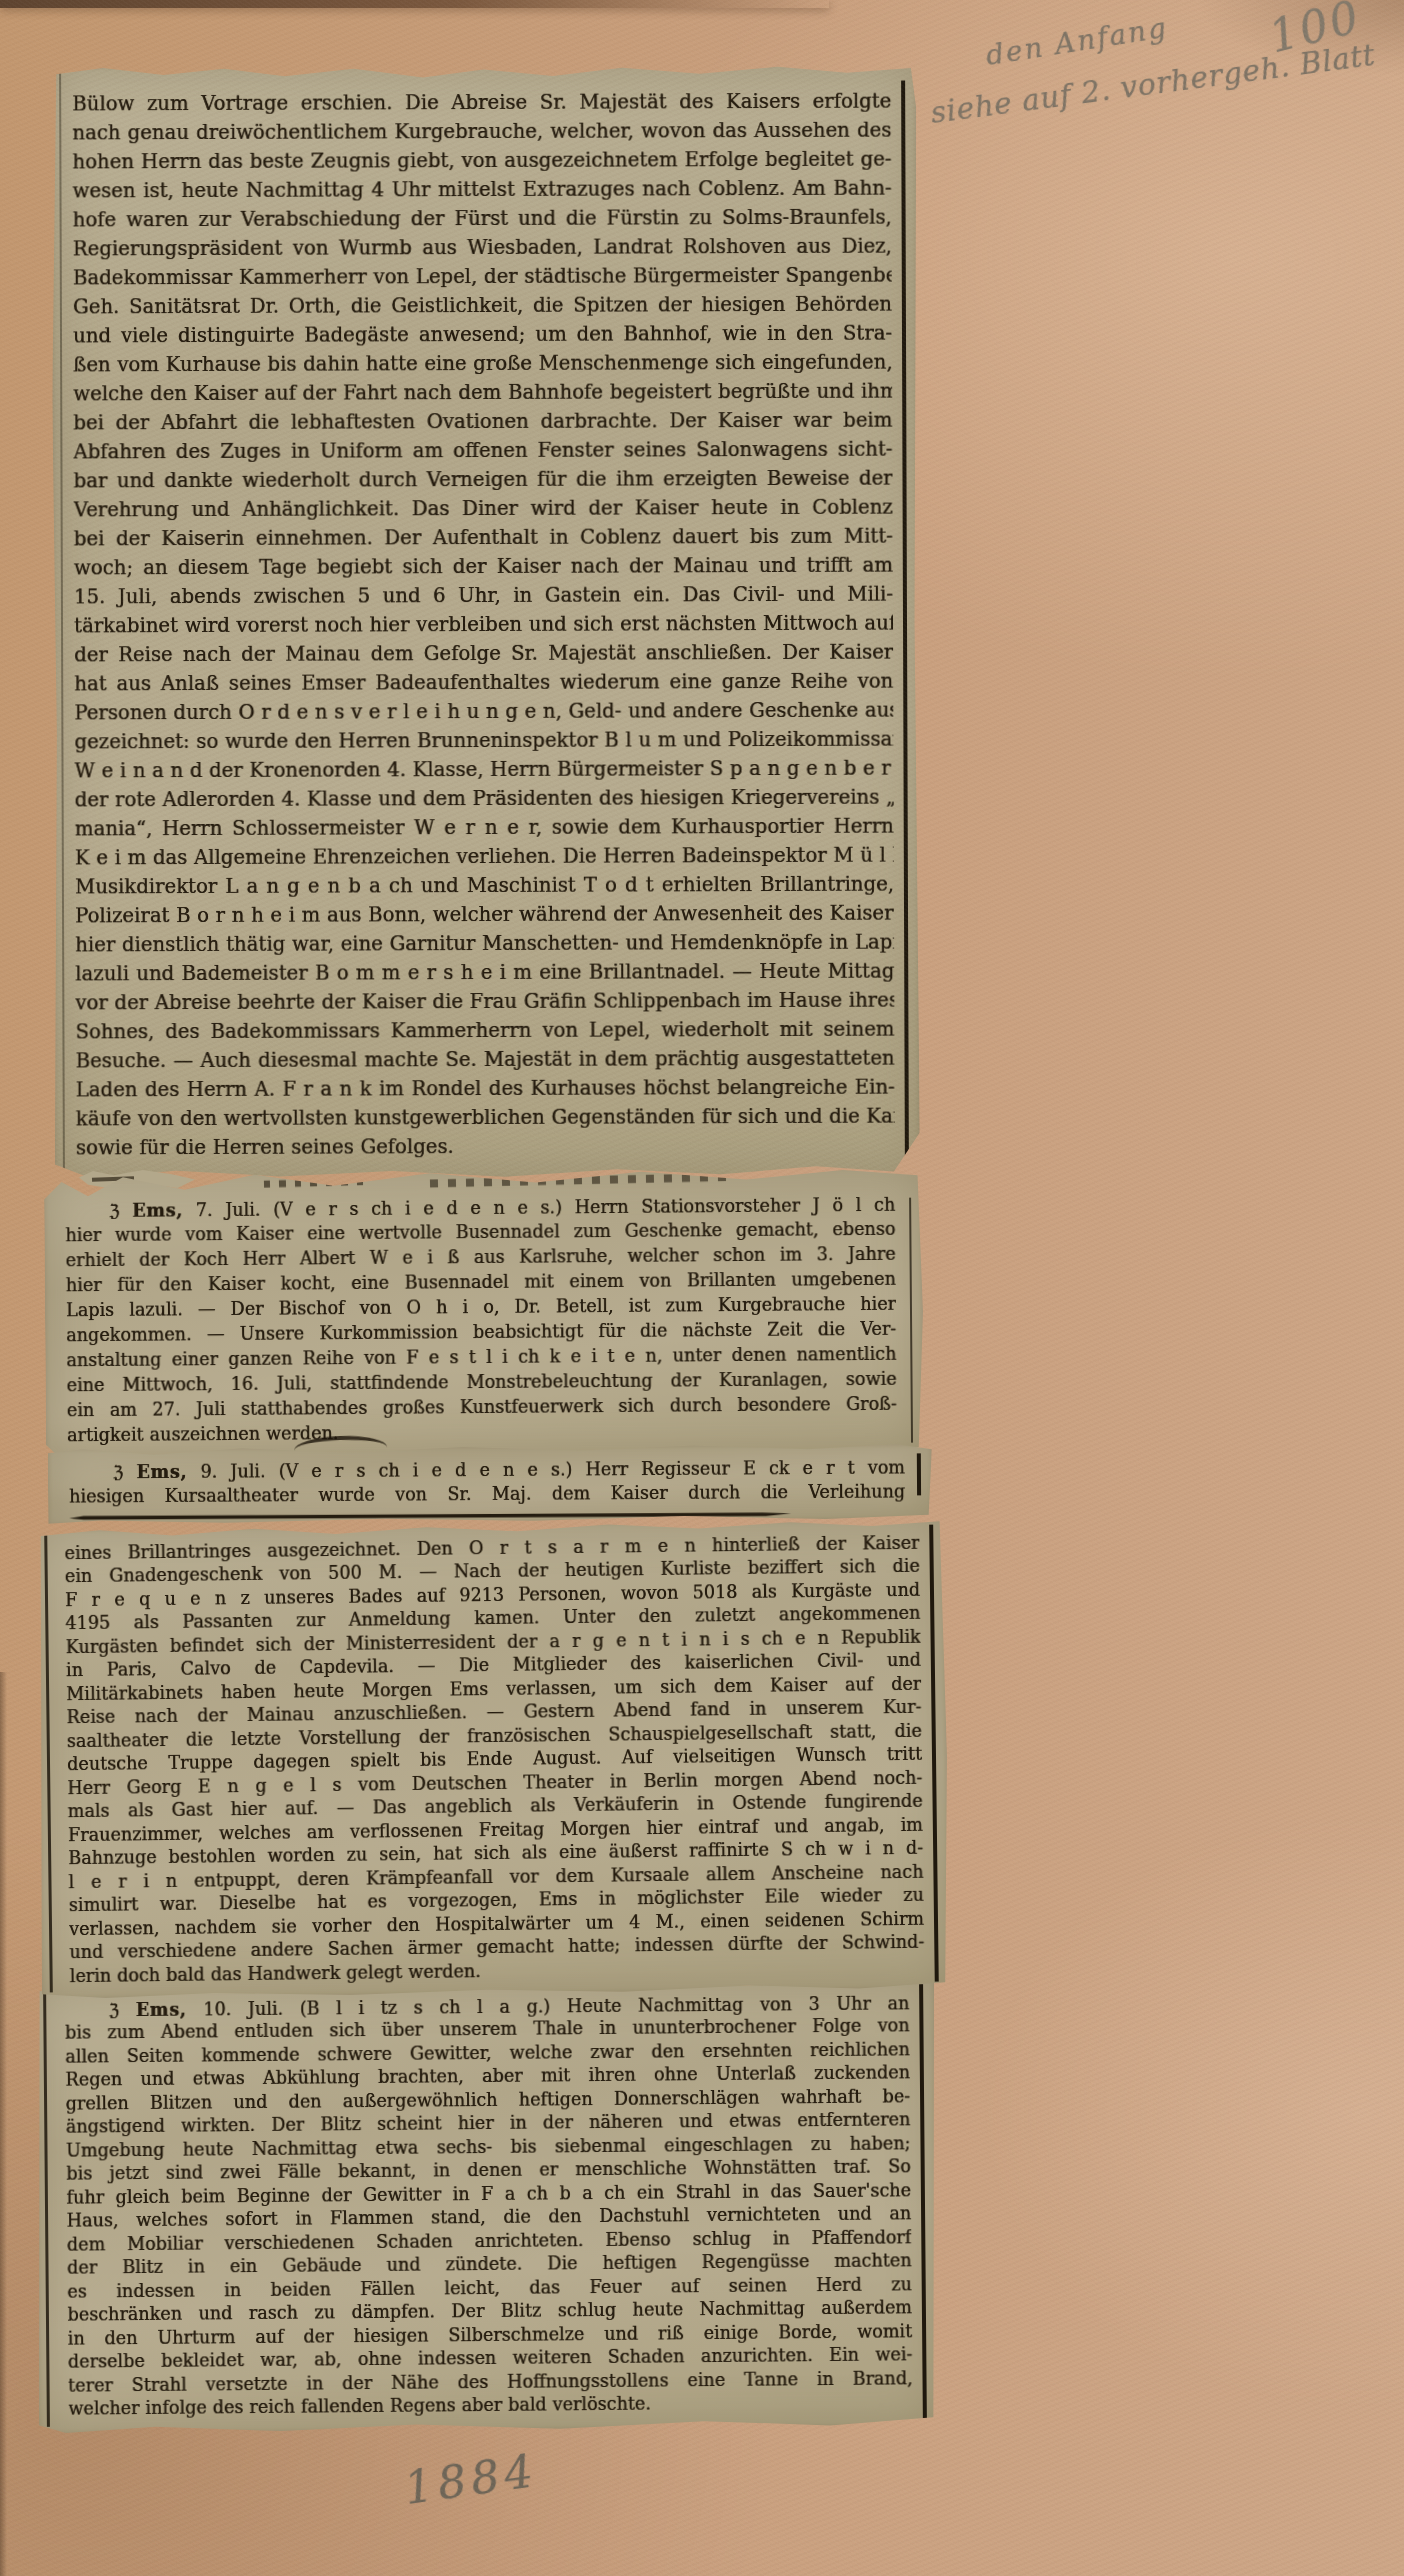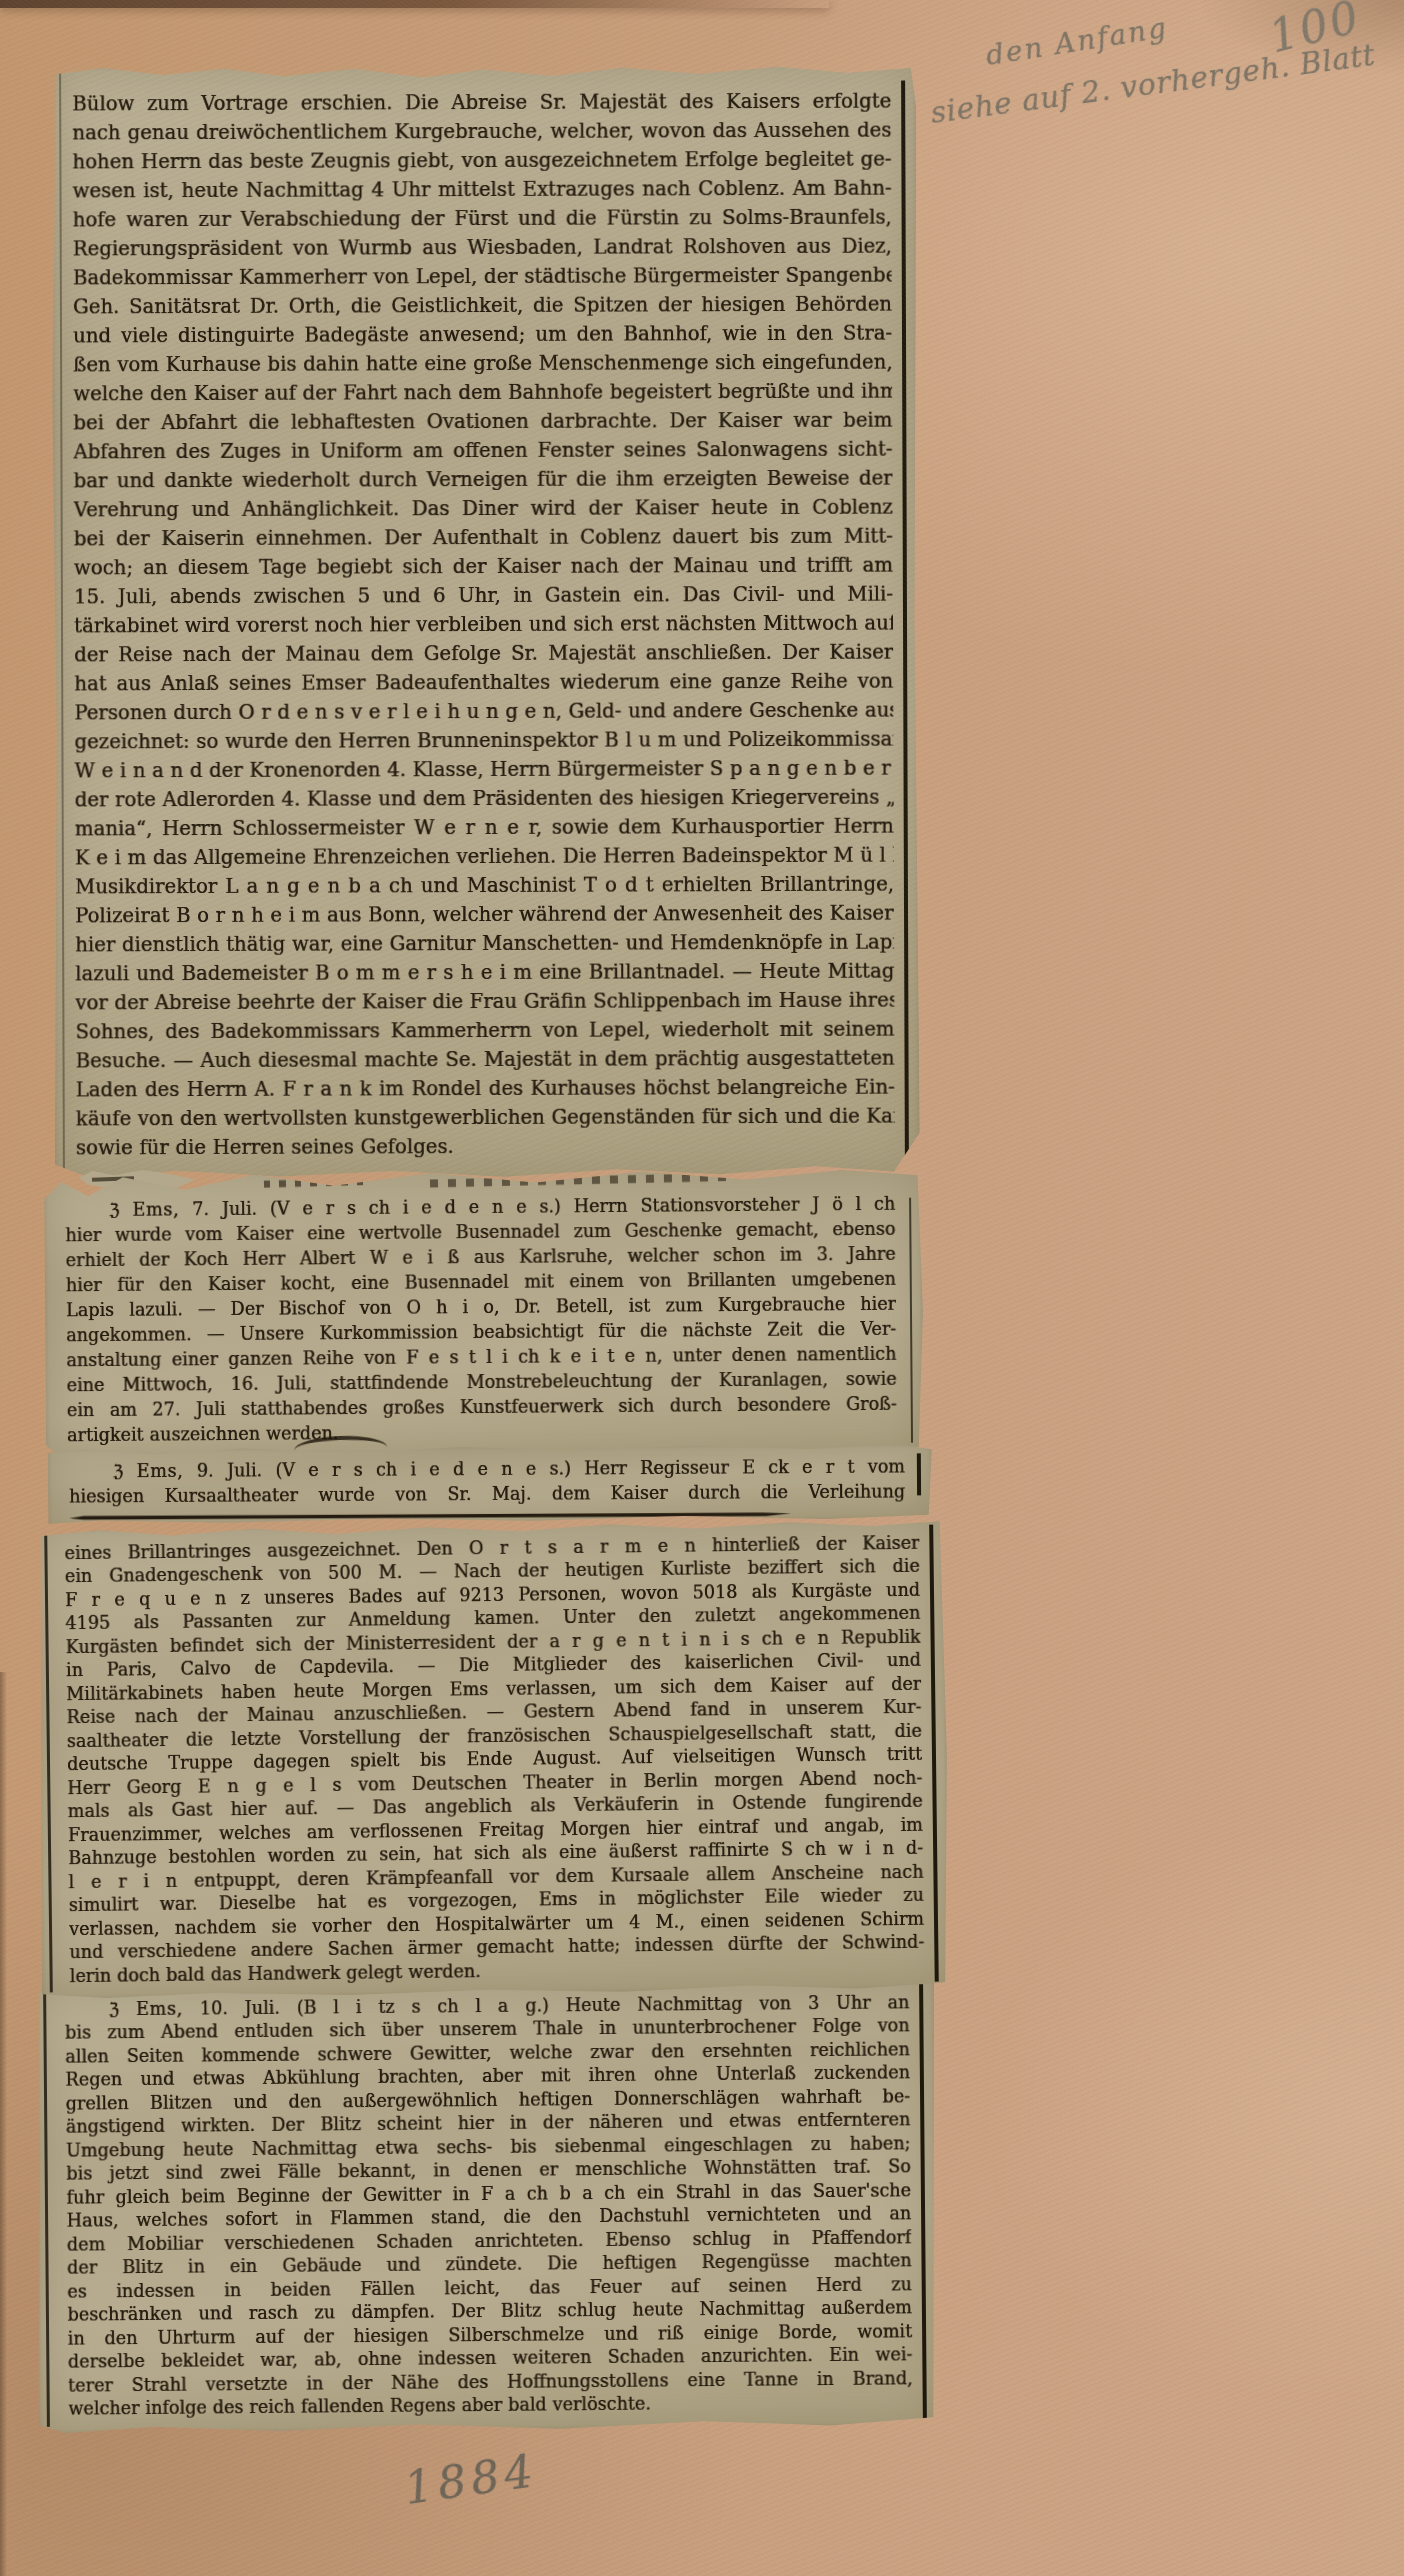--- a/index.html
+++ b/index.html
@@ -31,21 +31,21 @@
     position:absolute;color:#241b0e;
     text-shadow:0.3px 0 currentColor;
     background:linear-gradient(173deg,#bab095 0%,#b1a689 30%,#b7ac90 62%,#aba080 100%);
     box-shadow:inset 0 0 49px rgba(110,98,66,.33), inset 0 0 5.6px rgba(90,75,45,.22);
     filter:drop-shadow(1.4px 2.1px 2.1px rgba(73,47,25,.38));
     box-sizing:border-box;
   }
   .tl{white-space:nowrap;overflow:hidden;text-align:justify;text-align-last:justify;word-spacing:.02em;}
   .tl.ind{text-indent:2.5em;}
   .tl.noj{text-align-last:left;}
-  .tl b{font-weight:normal;letter-spacing:.04em;}
+  .tl b{font-weight:bold;letter-spacing:.04em;}
 
   .c1{left:53px;top:65px;width:865px;padding:22.5px 25px 18px 21px;font-size:19.7px;transform:rotate(-.2deg);
       clip-path:polygon(.6% .7%,6% .15%,13% .8%,20% .25%,27% .95%,35% .3%,43% 1.1%,50% .4%,58% 1%,66% .3%,75% .85%,84% .25%,92% .8%,99.4% .4%,100% 4%,99.6% 50%,100% 96%,97% 99.5%,88% 99%,77% 99.7%,65% 99.2%,52% 99.85%,39% 99.3%,26% 99.75%,14% 99.2%,4% 99.8%,0 98.6%,.4% 60%,0 30%);}
   .c1 .tl{line-height:29px;height:29px;}
 
   .c2{left:45px;top:1170px;width:878px;padding:5.6px 27px 14px 21px;font-size:17.6px;transform:rotate(-.45deg);z-index:2;
       clip-path:polygon(0 9%,2% 3%,5% 8%,9% 1.5%,16% 6%,24% 1%,33% 5%,44% 1%,56% 4.5%,68% 1%,80% 4%,91% 1%,99.5% 3%,100% 50%,99.4% 97%,90% 99%,76% 97.5%,60% 99.5%,44% 98%,28% 99.6%,13% 98.2%,2% 99.6%,0 94%);}
   .c2 .tl{line-height:25px;height:25px;}
   .cutstrip{position:relative;height:18px;margin-bottom:1.4px;}
   .cutstrip::before{content:"";position:absolute;left:24%;top:2.8px;width:105px;height:7px;

